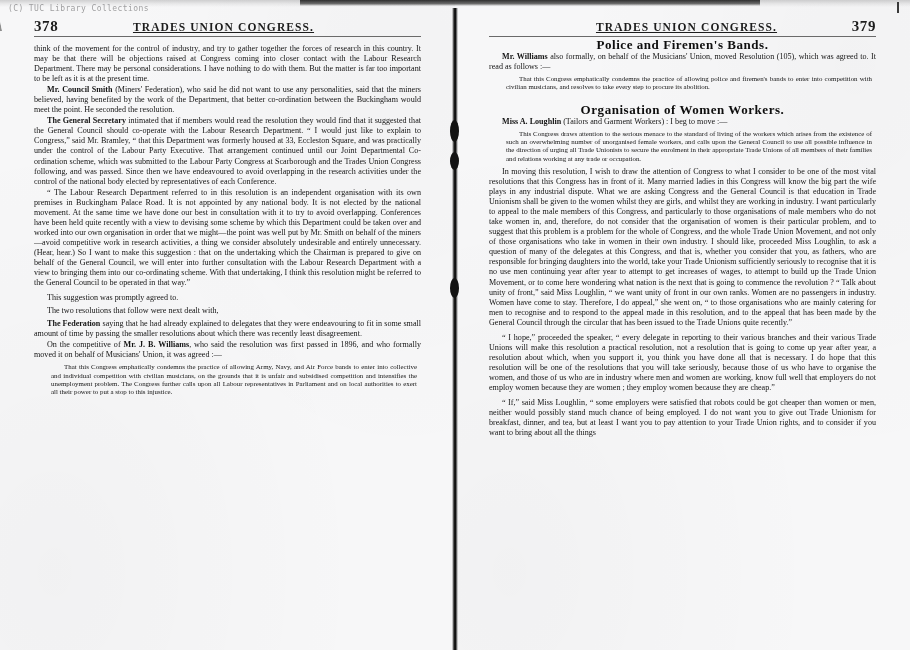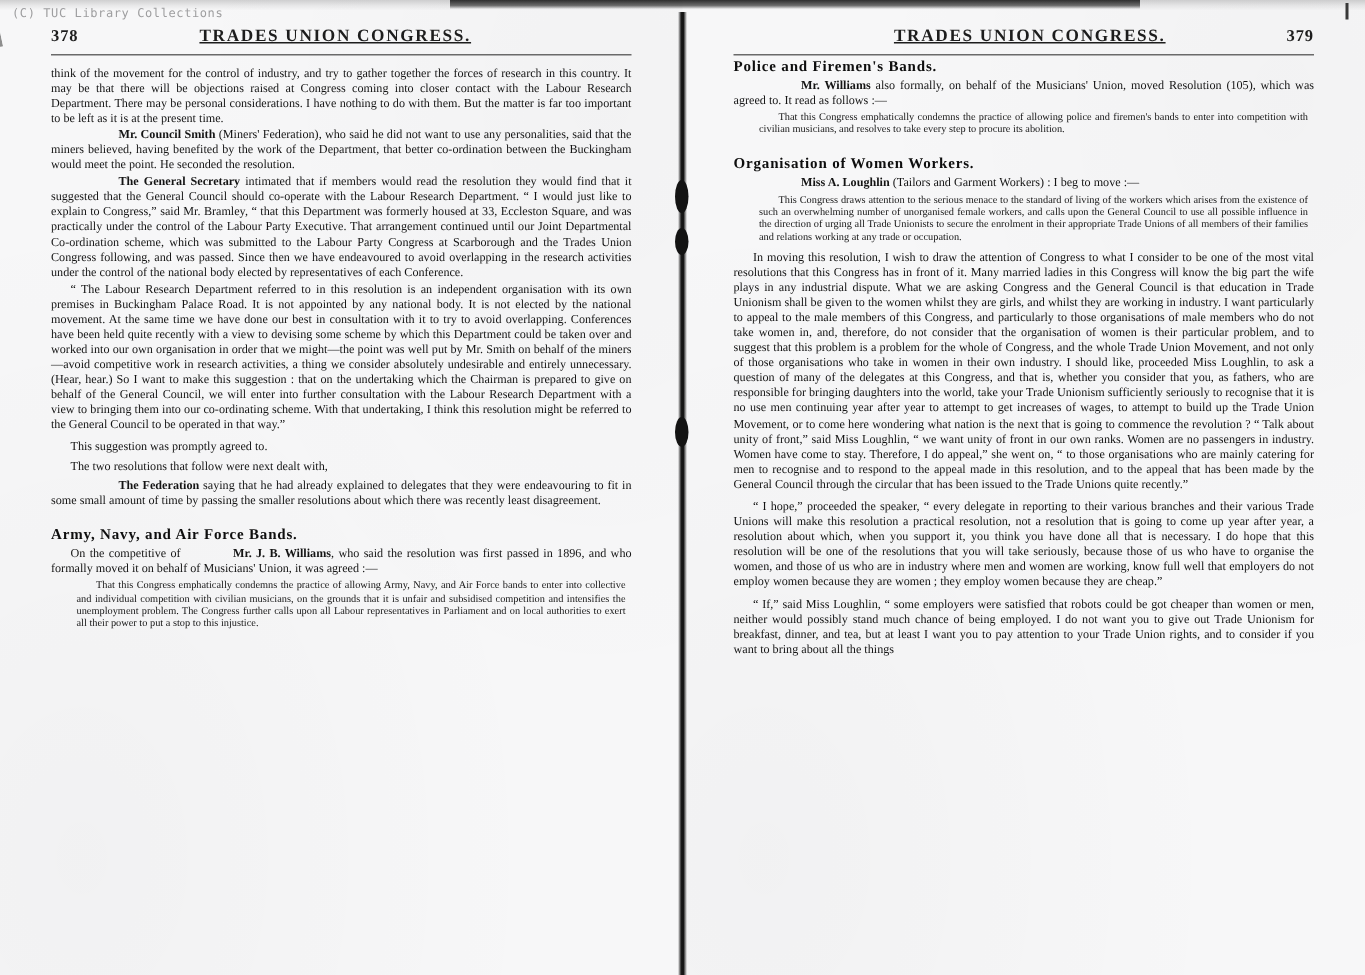--- a/index.html
+++ b/index.html
@@ -95,21 +95,21 @@
   }
   .rh-row {
     display: flex;
     align-items: baseline;
     justify-content: space-between;
     font-size: 11.5px;
     letter-spacing: 1.1px;
     color: #1d1d1d;
     font-weight: 700;
   }
-  .folio { font-size: 11px; letter-spacing: 0.6px; font-weight: 700; }
+  .folio { font-size: 15px; letter-spacing: 0.6px; font-weight: 700; }
   .rh-title { flex: 1; text-align: center; text-decoration: underline; }
   .page.left  .rh-title { text-align: center; margin-left: -8px; }
   .page.right .rh-title { text-align: center; margin-right: -8px; }
   .rule {
     position: absolute;
     left: 34px; right: 34px;
     top: 36px;
     height: 1px;
     background: #6a6a6a;
   }
@@ -143,28 +143,29 @@
     text-align: justify;
   }
 
   p.single {
     margin: 0 0 3px 0;
     text-indent: 13px;
   }
 
   h2.section {
     margin: 13px 0 2px 0;
-    font-size: 10px;
+    text-align: center;
+    font-size: 13px;
     font-weight: 700;
     letter-spacing: 0.55px;
     color: #0e0e0e;
   }
   .page.right h2.section.first { margin-top: 0; }
 
-  .lead { font-weight: 700; margin-left: 32px; }
+  .lead { font-weight: 700; }
 
   .spacer-sm { height: 4px; }
 
   
   .toning {
     position: absolute;
     inset: 0;
     pointer-events: none;
     background:
       radial-gradient(ellipse at 12% 88%, rgba(0,0,0,0.022), rgba(0,0,0,0) 55%),
@@ -206,21 +207,20 @@
       <p class="body">“ The Labour Research Department referred to in this resolution is an independent organisation with its own premises in Buckingham Palace Road. It is not appointed by any national body. It is not elected by the national movement. At the same time we have done our best in consultation with it to try to avoid overlapping. Conferences have been held quite recently with a view to devising some scheme by which this Department could be taken over and worked into our own organisation in order that we might—the point was well put by Mr. Smith on behalf of the miners—avoid competitive work in research activities, a thing we consider absolutely undesirable and entirely unnecessary. (Hear, hear.) So I want to make this suggestion : that on the undertaking which the Chairman is prepared to give on behalf of the General Council, we will enter into further consultation with the Labour Research Department with a view to bringing them into our co-ordinating scheme. With that undertaking, I think this resolution might be referred to the General Council to be operated in that way.”</p>
 
       <div class="spacer-sm"></div>
 
       <p class="single">This suggestion was promptly agreed to.</p>
 
       <p class="single">The two resolutions that follow were next dealt with,</p>
 
       <p class="body"><span class="lead">The Federation</span><span> saying that he had already explained to delegates that they were endeavouring to fit in some small amount of time by passing the smaller resolutions about which there was recently least disagreement.</span></p>
 
-      <h2 class="section">Army, Navy, and Air Force Bands.</h2>
 
       <p class="body"><span>On the competitive of </span><span class="lead">Mr. J. B. Williams</span><span>, who said the resolution was first passed in 1896, and who formally moved it on behalf of Musicians' Union, it was agreed :—</span></p>
 
       <p class="resolution">That this Congress emphatically condemns the practice of allowing Army, Navy, and Air Force bands to enter into collective and individual competition with civilian musicians, on the grounds that it is unfair and subsidised competition and intensifies the unemployment problem. The Congress further calls upon all Labour representatives in Parliament and on local authorities to exert all their power to put a stop to this injustice.</p>
 
     </div>
   </div>
 
   <div class="gutter"></div>
   <div class="gutter-blot" style="top:120px;height:22px;"></div>

